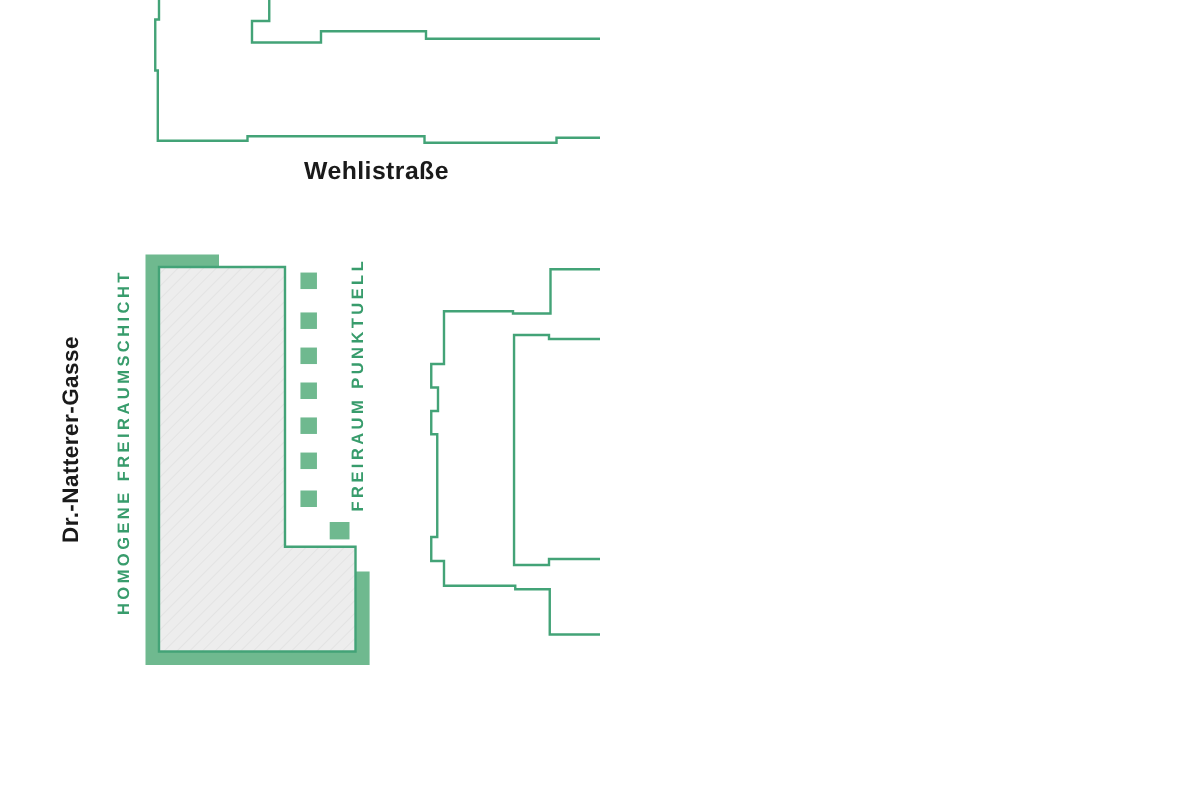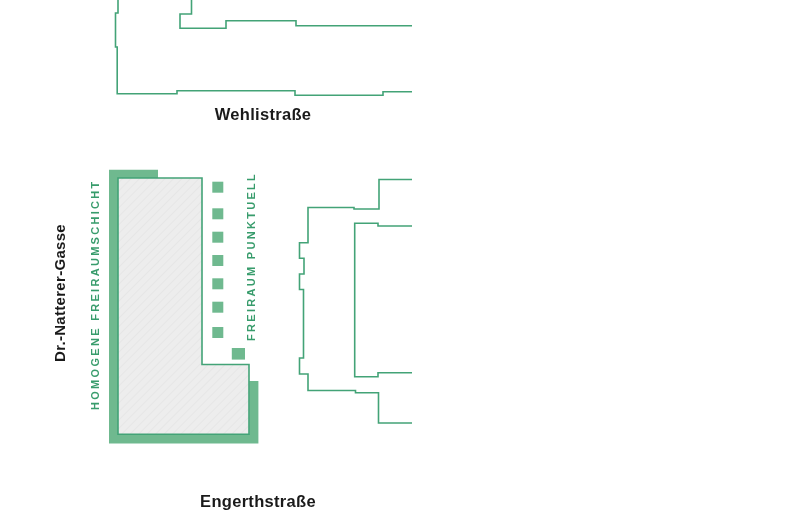--- a/index.html
+++ b/index.html
@@ -3,21 +3,21 @@
 <meta charset="utf-8">
 <style>
   html, body { margin: 0; padding: 0; }
   body {
     width: 800px; height: 528px;
     background: #ffffff;
     font-family: "Liberation Sans", sans-serif;
     overflow: hidden;
     position: relative;
   }
-  .plan-canvas { position: absolute; left: 12px; top: 0; width: 772px; height: 528px; }
+  .plan-canvas { position: absolute; left: 0; top: 0; width: 772px; height: 528px; }
   svg.plan { position: absolute; left: 0; top: 0; }
 
   .street-label {
     position: absolute;
     color: var(--street-text, #1a1a1a);
     font-size: 16.5px;
     font-weight: 600;
     letter-spacing: 0.3px;
     text-align: center;
     white-space: nowrap;
@@ -69,21 +69,20 @@
         <rect x="200.3" y="255" width="11" height="11" fill="#6fb98f"></rect>
         <rect x="200.3" y="278.3" width="11" height="11" fill="#6fb98f"></rect>
         <rect x="200.3" y="301.7" width="11" height="11" fill="#6fb98f"></rect>
         <rect x="200.3" y="327" width="11" height="11" fill="#6fb98f"></rect>
         <rect x="219.8" y="348" width="13.2" height="11.6" fill="#6fb98f"></rect>
       </g>
   </svg>
 
   <div class="street-label horizontal" style="left:180px; top:105px;">Wehlistraße</div>
 
-  <div class="street-label horizontal" style="left:175px; top:492px;">Engerthstraße</div>
 
   <div class="street-label vertical" style="left:39px; top:362px; width:133px; height:18px;">Dr.-Natterer-Gasse</div>
 
   <div class="zone-label" style="left:77px; top:410px; width:212px; height:14px;">HOMOGENE FREIRAUMSCHICHT</div>
 
   <div class="zone-label" style="left:233px; top:341px; width:150px; height:14px;">FREIRAUM PUNKTUELL</div>
 
 </div>
 
 </body></html>

